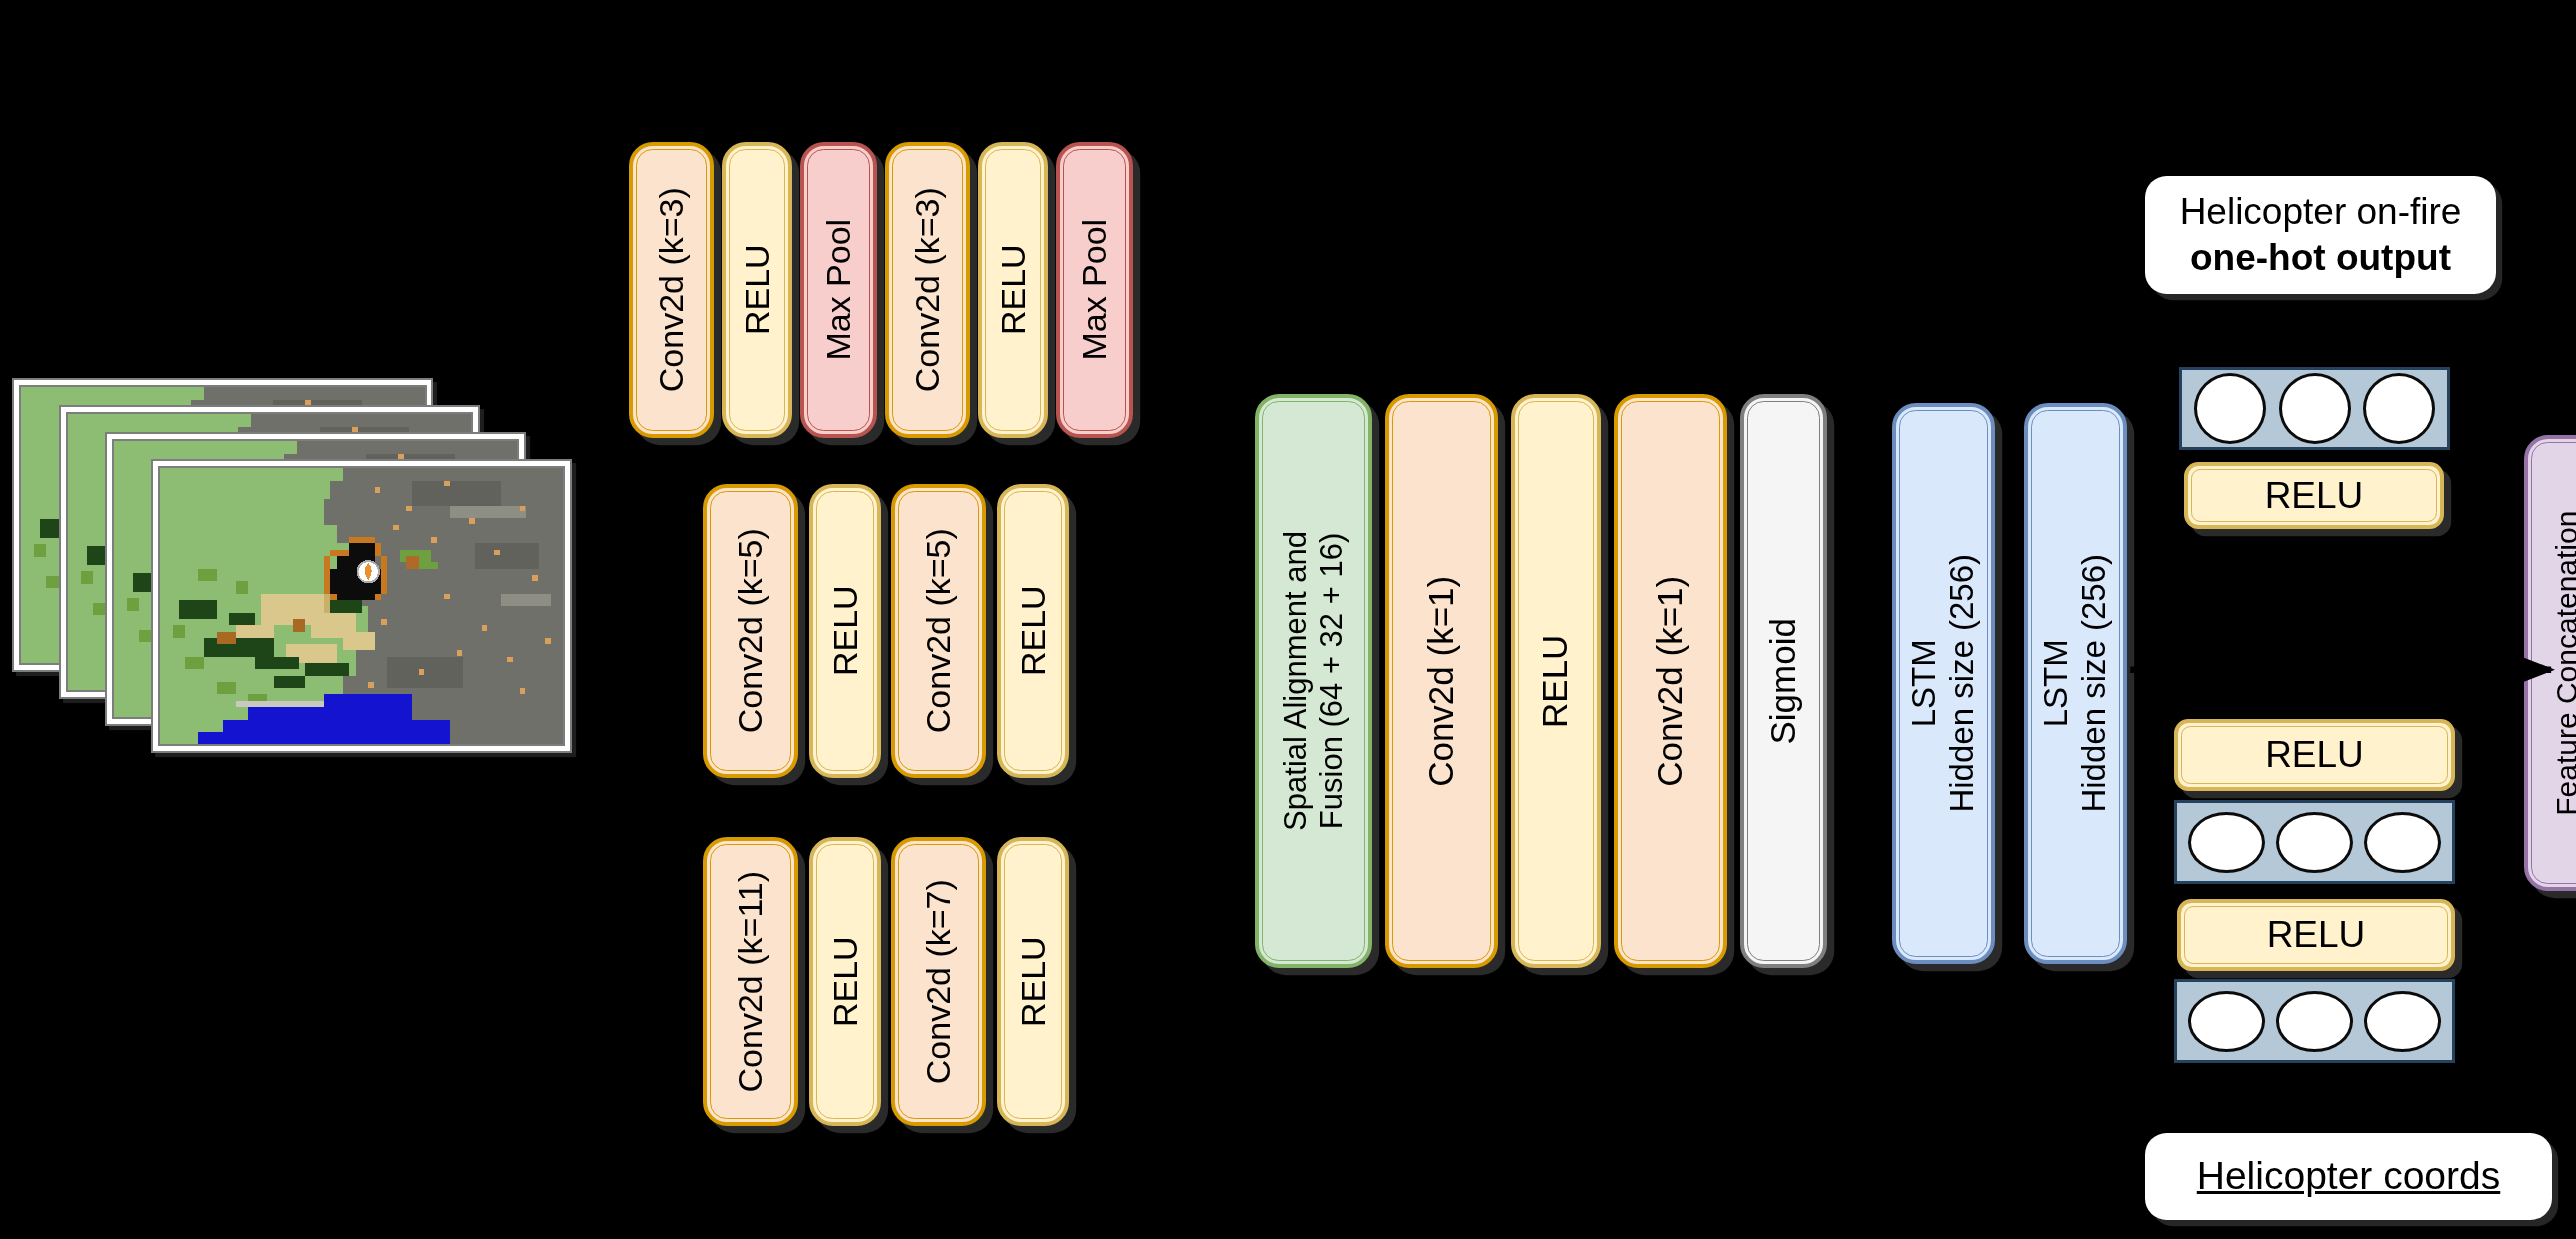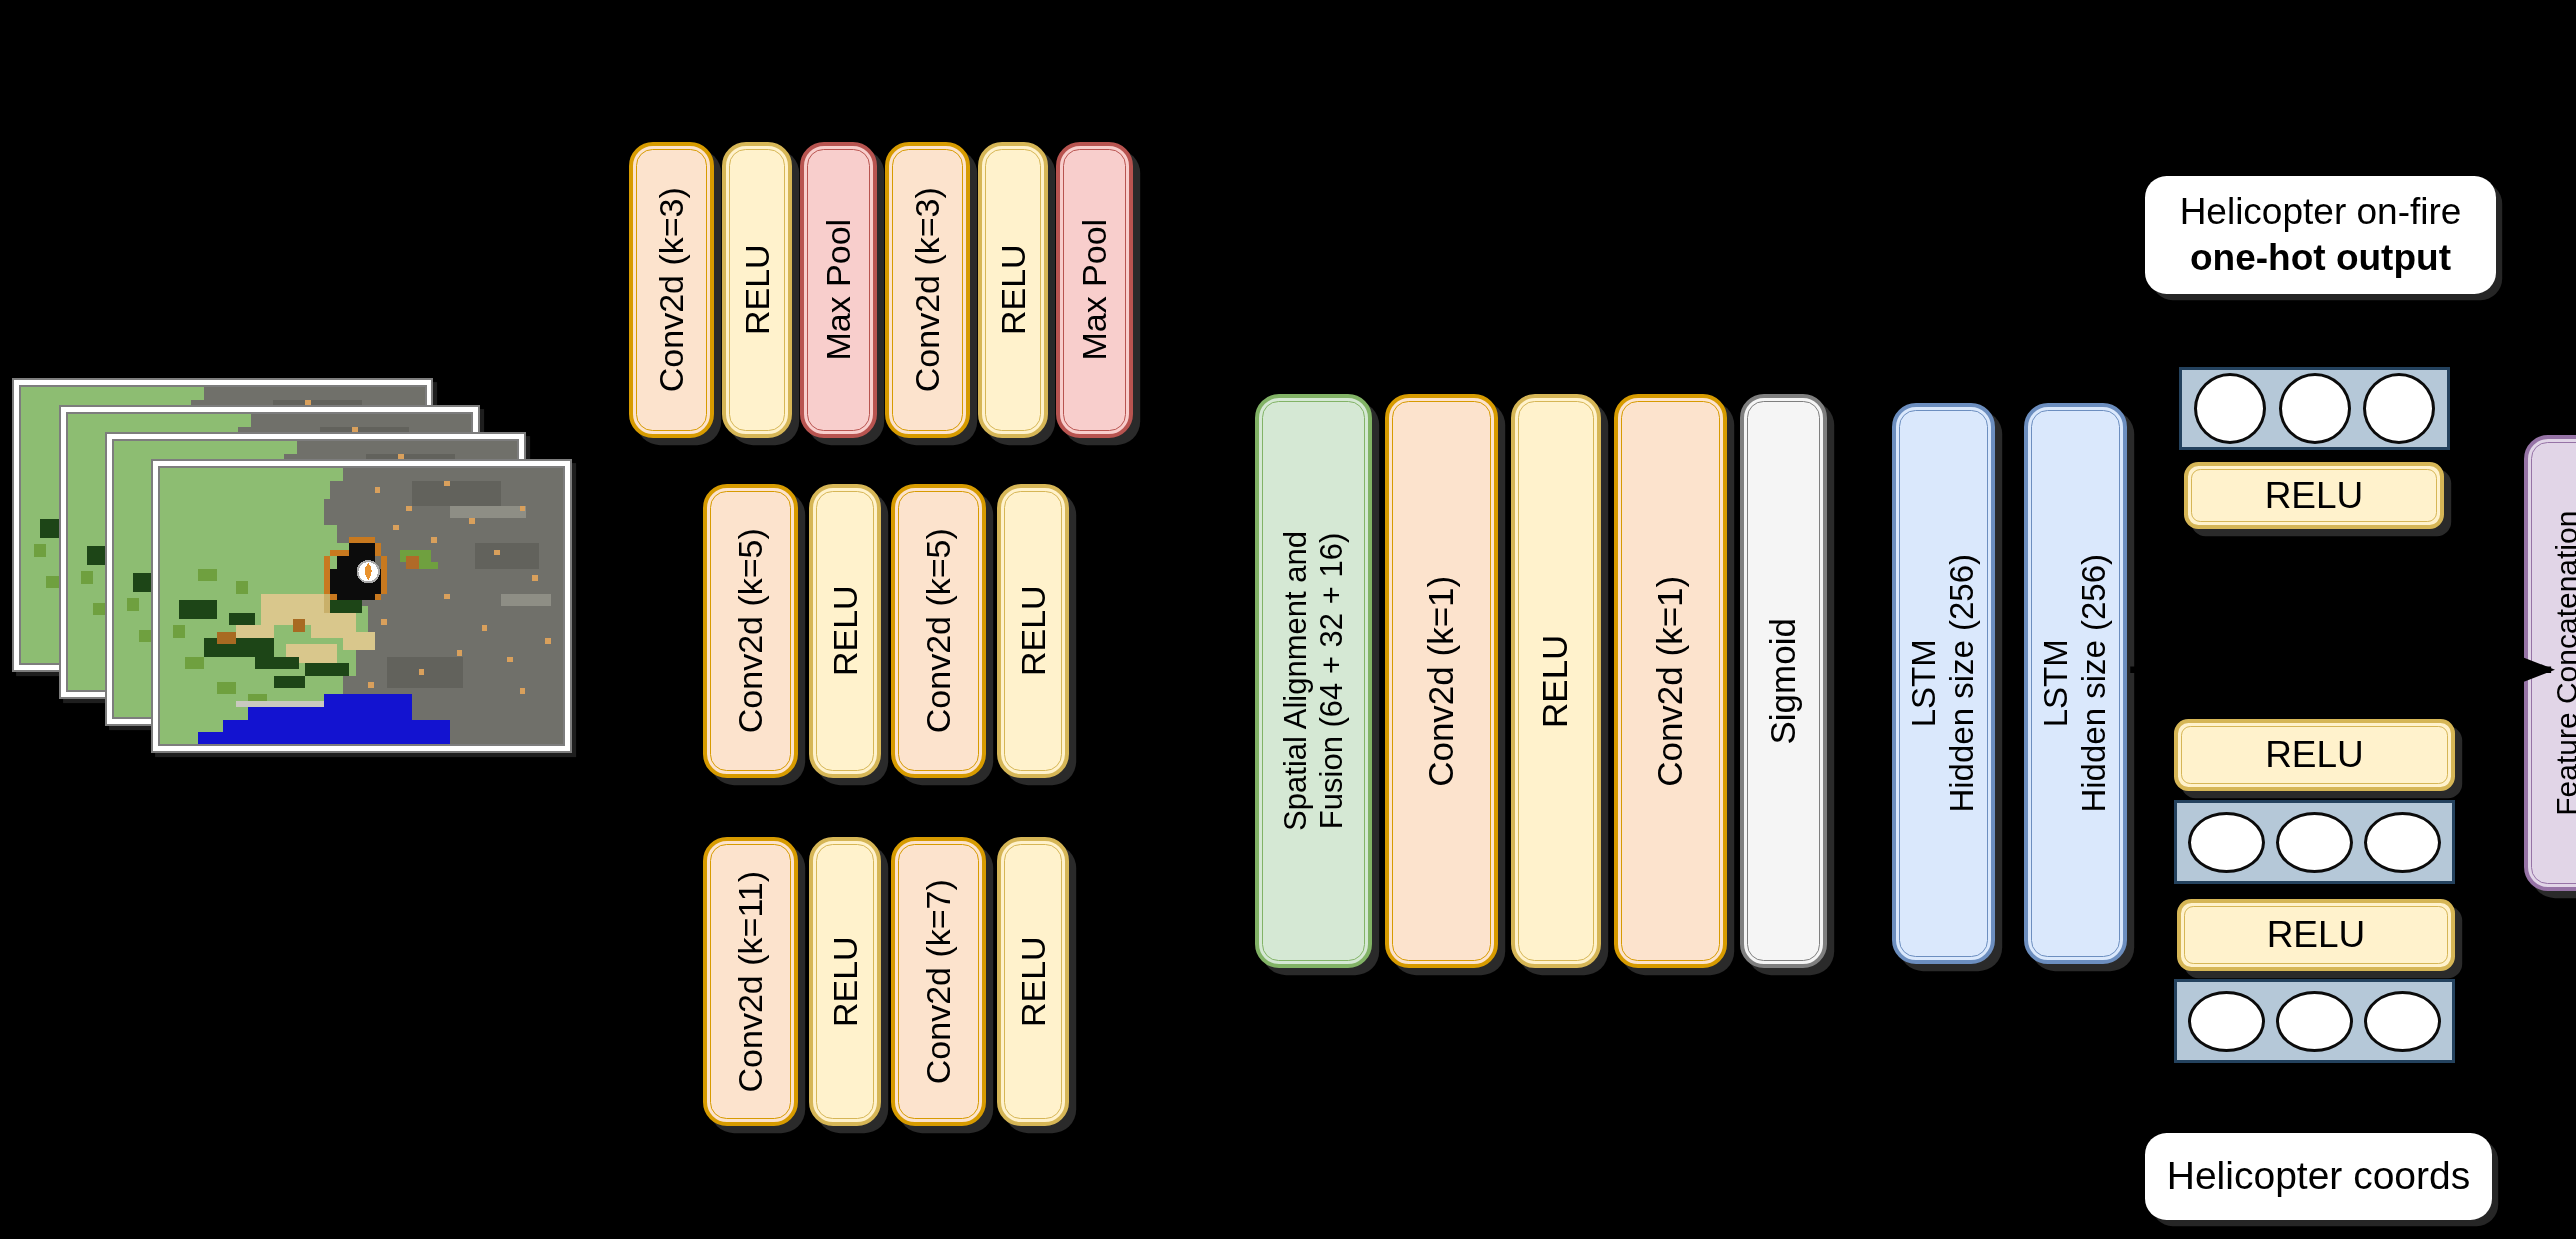--- a/index.html
+++ b/index.html
@@ -65,21 +65,21 @@
     <span class="htext f72">RELU</span>
   </div>
 
   <div class="block relu hbar" style="left:2174px;top:719px;width:281px;height:72px;">
     <span class="htext f72">RELU</span>
   </div>
   <div class="block relu hbar" style="left:2177px;top:899px;width:278px;height:72px;">
     <span class="htext f72">RELU</span>
   </div>
 
-  <div class="whitebox" style="left:2145px;top:1133px;width:347px;height:87px;">
+  <div class="whitebox" style="left:2145px;top:1133px;width:407px;height:87px;text-decoration:underline;">
     <span class="htext f76">Helicopter coords</span>
   </div>
 
   <div class="block purple" style="left:2524px;top:435px;width:157px;height:456px;">
     <span class="vtext f58">Feature Concatenation
 (LSTM output + heli-
 coords + on-fire)</span>
   </div>
 
   <div class="frame" style="left: 12.4px; top: 378px; width: 421px; height: 294px;">

